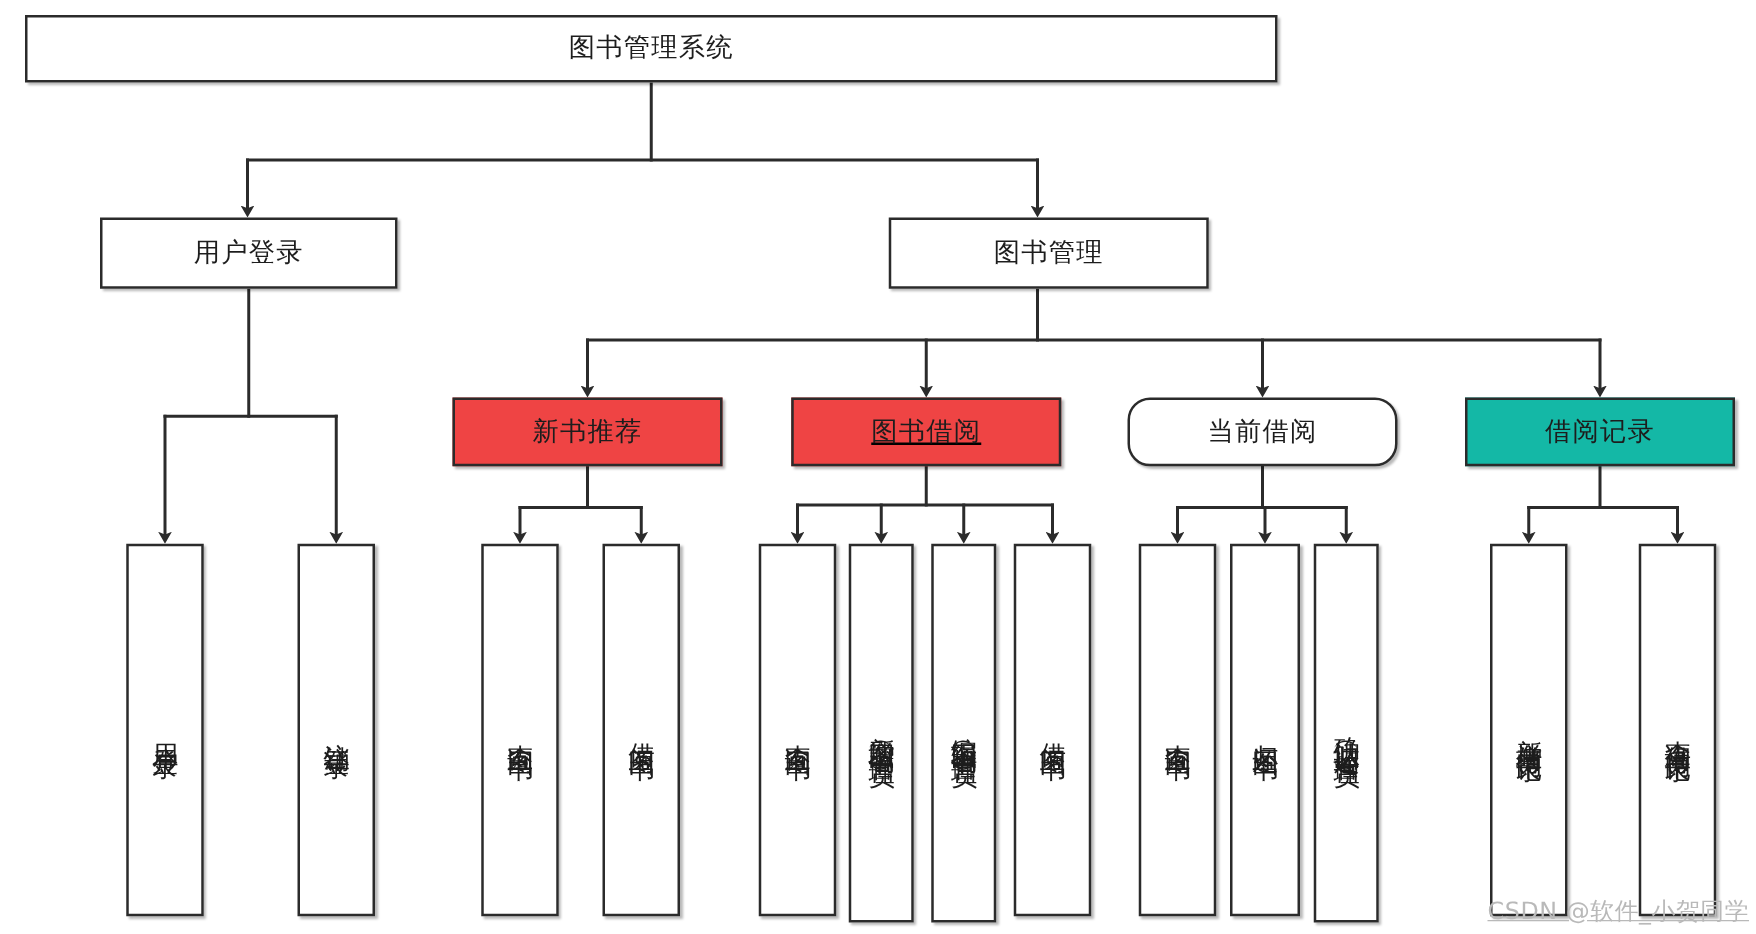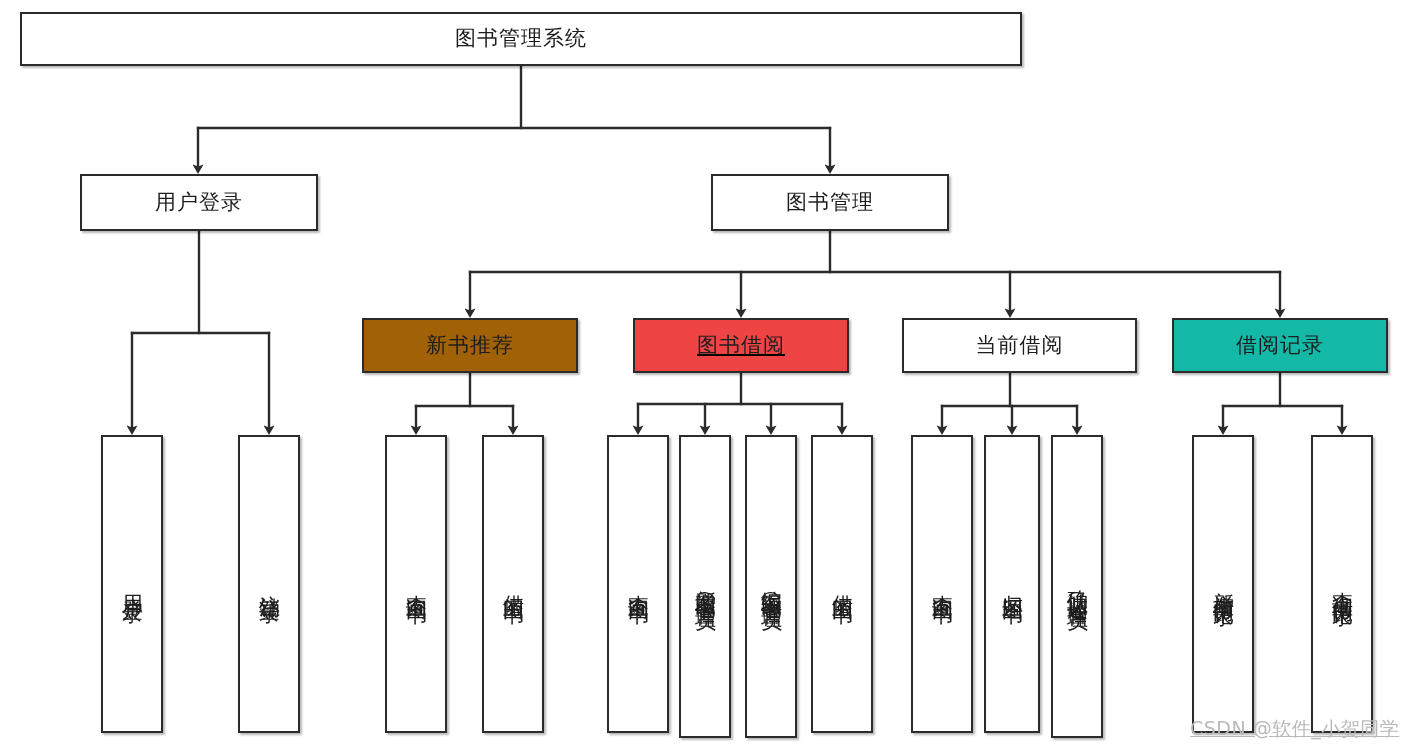--- a/index.html
+++ b/index.html
@@ -123,31 +123,31 @@
     </g>
   </svg>
 
   <div class="node node-h" style="left: 20px; top: 12px; width: 1002px; height: 54px; border-color: rgb(43, 43, 43); background: rgb(255, 255, 255);">
     <span class="label" style="color: rgb(29, 29, 29);">图书管理系统</span>
   </div>
 
   <div class="node node-h" style="left: 80px; top: 174px; width: 238px; height: 57px; border-color: rgb(43, 43, 43); background: rgb(255, 255, 255);">
     <span class="label" style="color: rgb(29, 29, 29);">用户登录</span>
   </div>
-  <div class="node node-h" style="left: 711px; top: 174px; width: 238px; height: 57px; border-color: rgb(43, 43, 43); background: rgb(255, 255, 255);">
+  <div class="node node-h" style="left: 711px; top: 174px; width: 256px; height: 57px; border-color: rgb(43, 43, 43); background: rgb(255, 255, 255);">
     <span class="label" style="color: rgb(29, 29, 29);">图书管理</span>
   </div>
 
-  <div class="node node-h" style="left: 362px; top: 318px; width: 216px; height: 55px; border-color: rgb(43, 43, 43); background: #a16207;">
+  <div class="node node-h" style="left: 362px; top: 318px; width: 216px; height: 55px; border-color: rgb(43, 43, 43); background: #ef4444;">
     <span class="label" style="color: rgb(29, 29, 29);">新书推荐</span>
   </div>
   <div class="node node-h" style="left: 633px; top: 318px; width: 216px; height: 55px; border-color: rgb(43, 43, 43); background: #ef4444; text-decoration: underline;">
     <span class="label" style="color: rgb(29, 29, 29);">图书借阅</span>
   </div>
-  <div class="node node-h" style="left: 902px; top: 318px; width: 235px; height: 55px; border-color: rgb(43, 43, 43); background: rgb(255, 255, 255);">
+  <div class="node node-h" style="left: 902px; top: 318px; width: 216px; height: 55px; border-color: rgb(43, 43, 43); background: rgb(255, 255, 255); border-radius: 18px;">
     <span class="label" style="color: rgb(29, 29, 29);">当前借阅</span>
   </div>
   <div class="node node-h" style="left: 1172px; top: 318px; width: 216px; height: 55px; border-color: rgb(43, 43, 43); background: #14b8a6;">
     <span class="label" style="color: rgb(29, 29, 29);">借阅记录</span>
   </div>
 
   <div class="node node-v" style="left: 101px; top: 435px; width: 62px; height: 298px; border-color: rgb(43, 43, 43); background: rgb(255, 255, 255);">
     <span class="label" style="color: rgb(29, 29, 29);">用户登录</span>
   </div>
   <div class="node node-v" style="left: 238px; top: 435px; width: 62px; height: 298px; border-color: rgb(43, 43, 43); background: rgb(255, 255, 255);">

